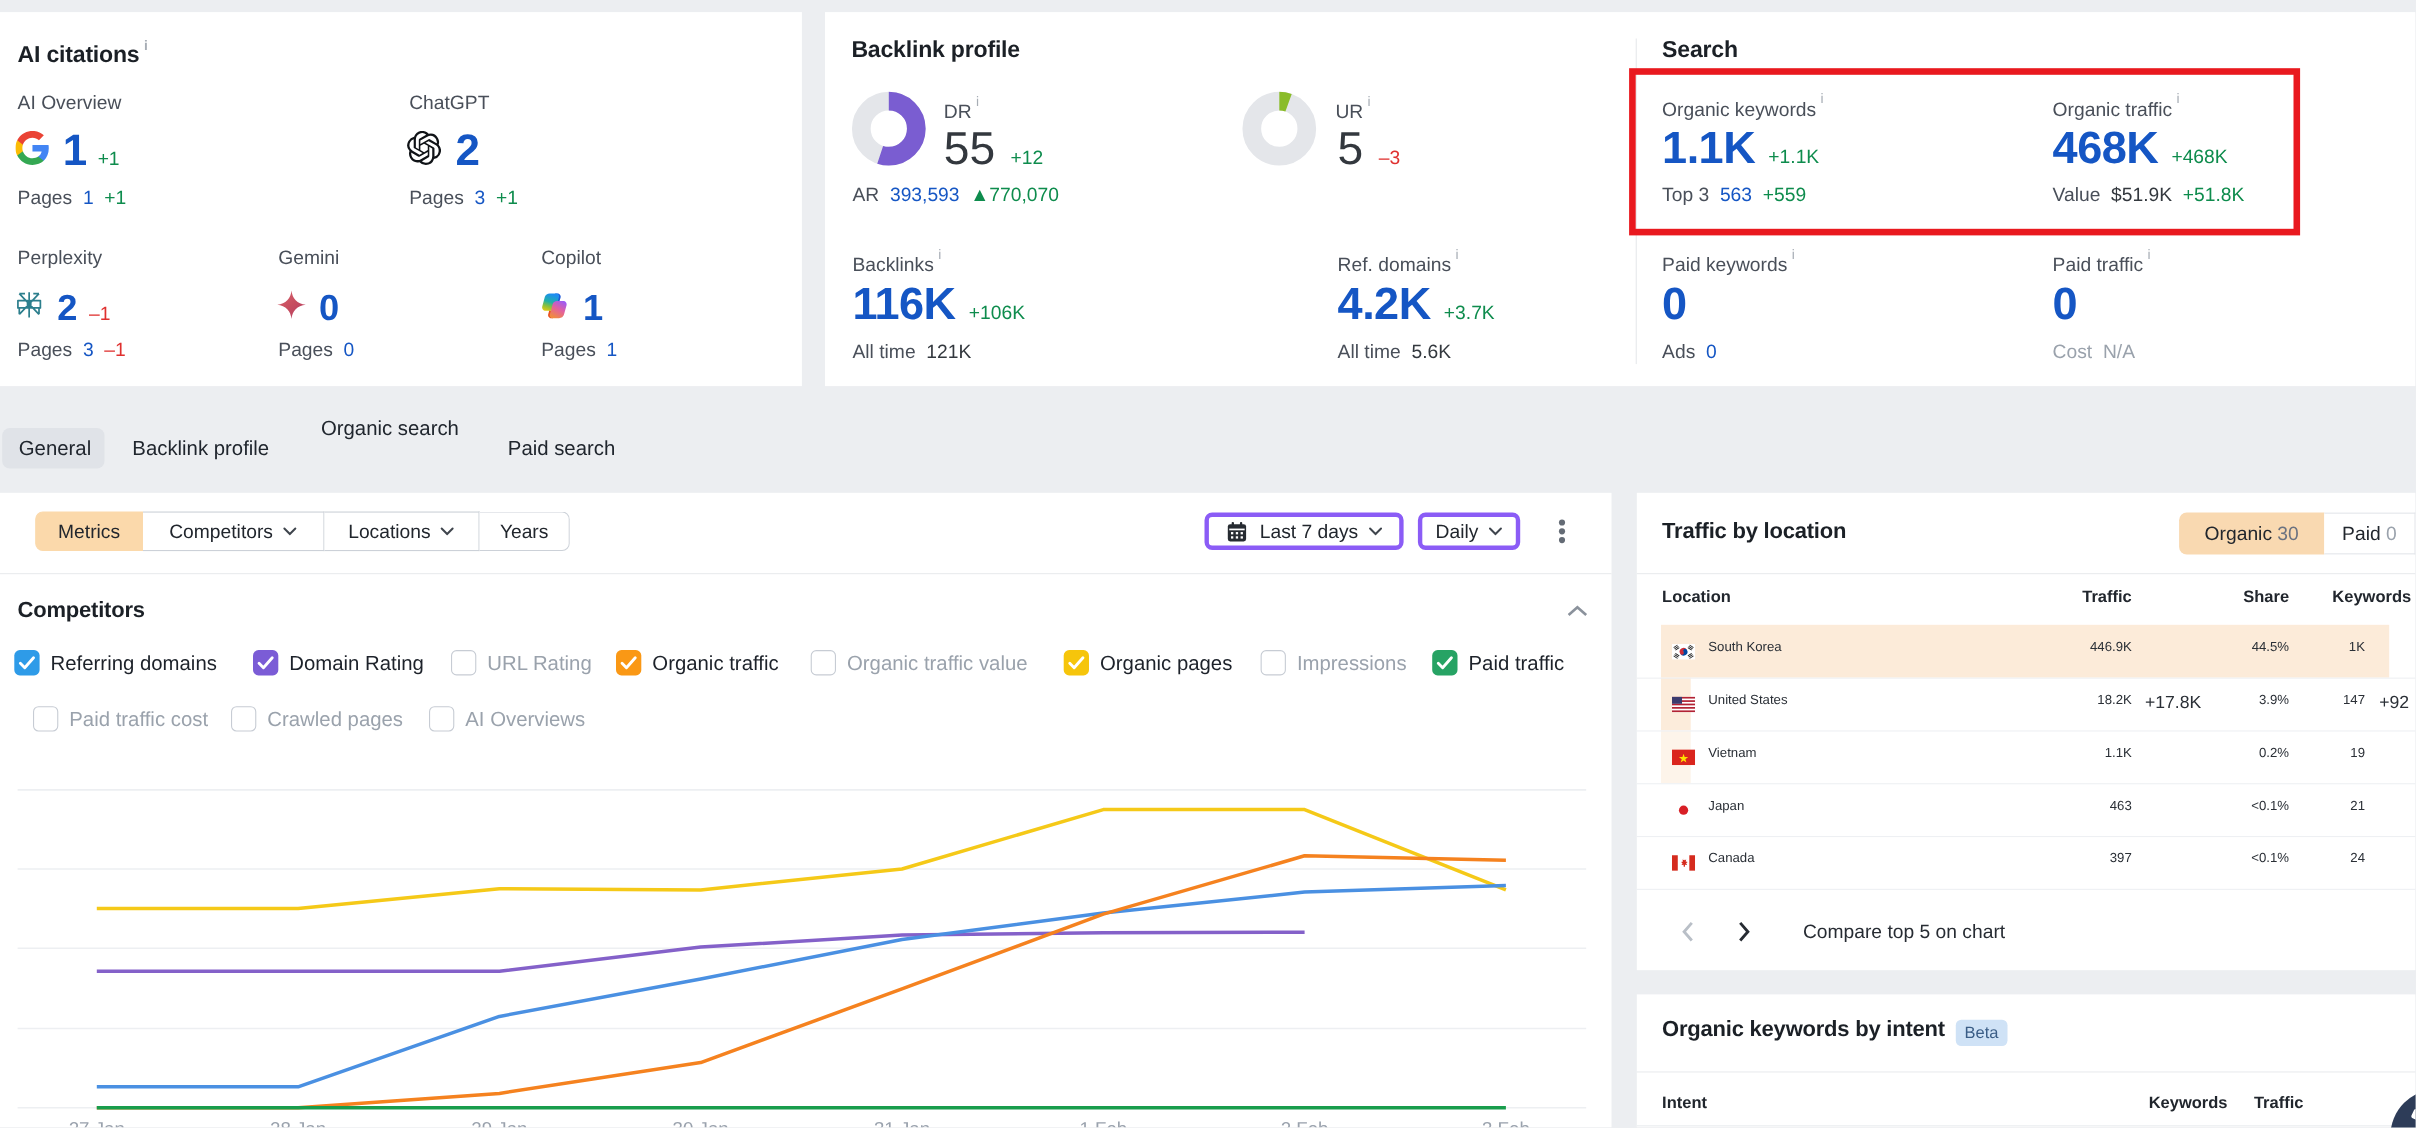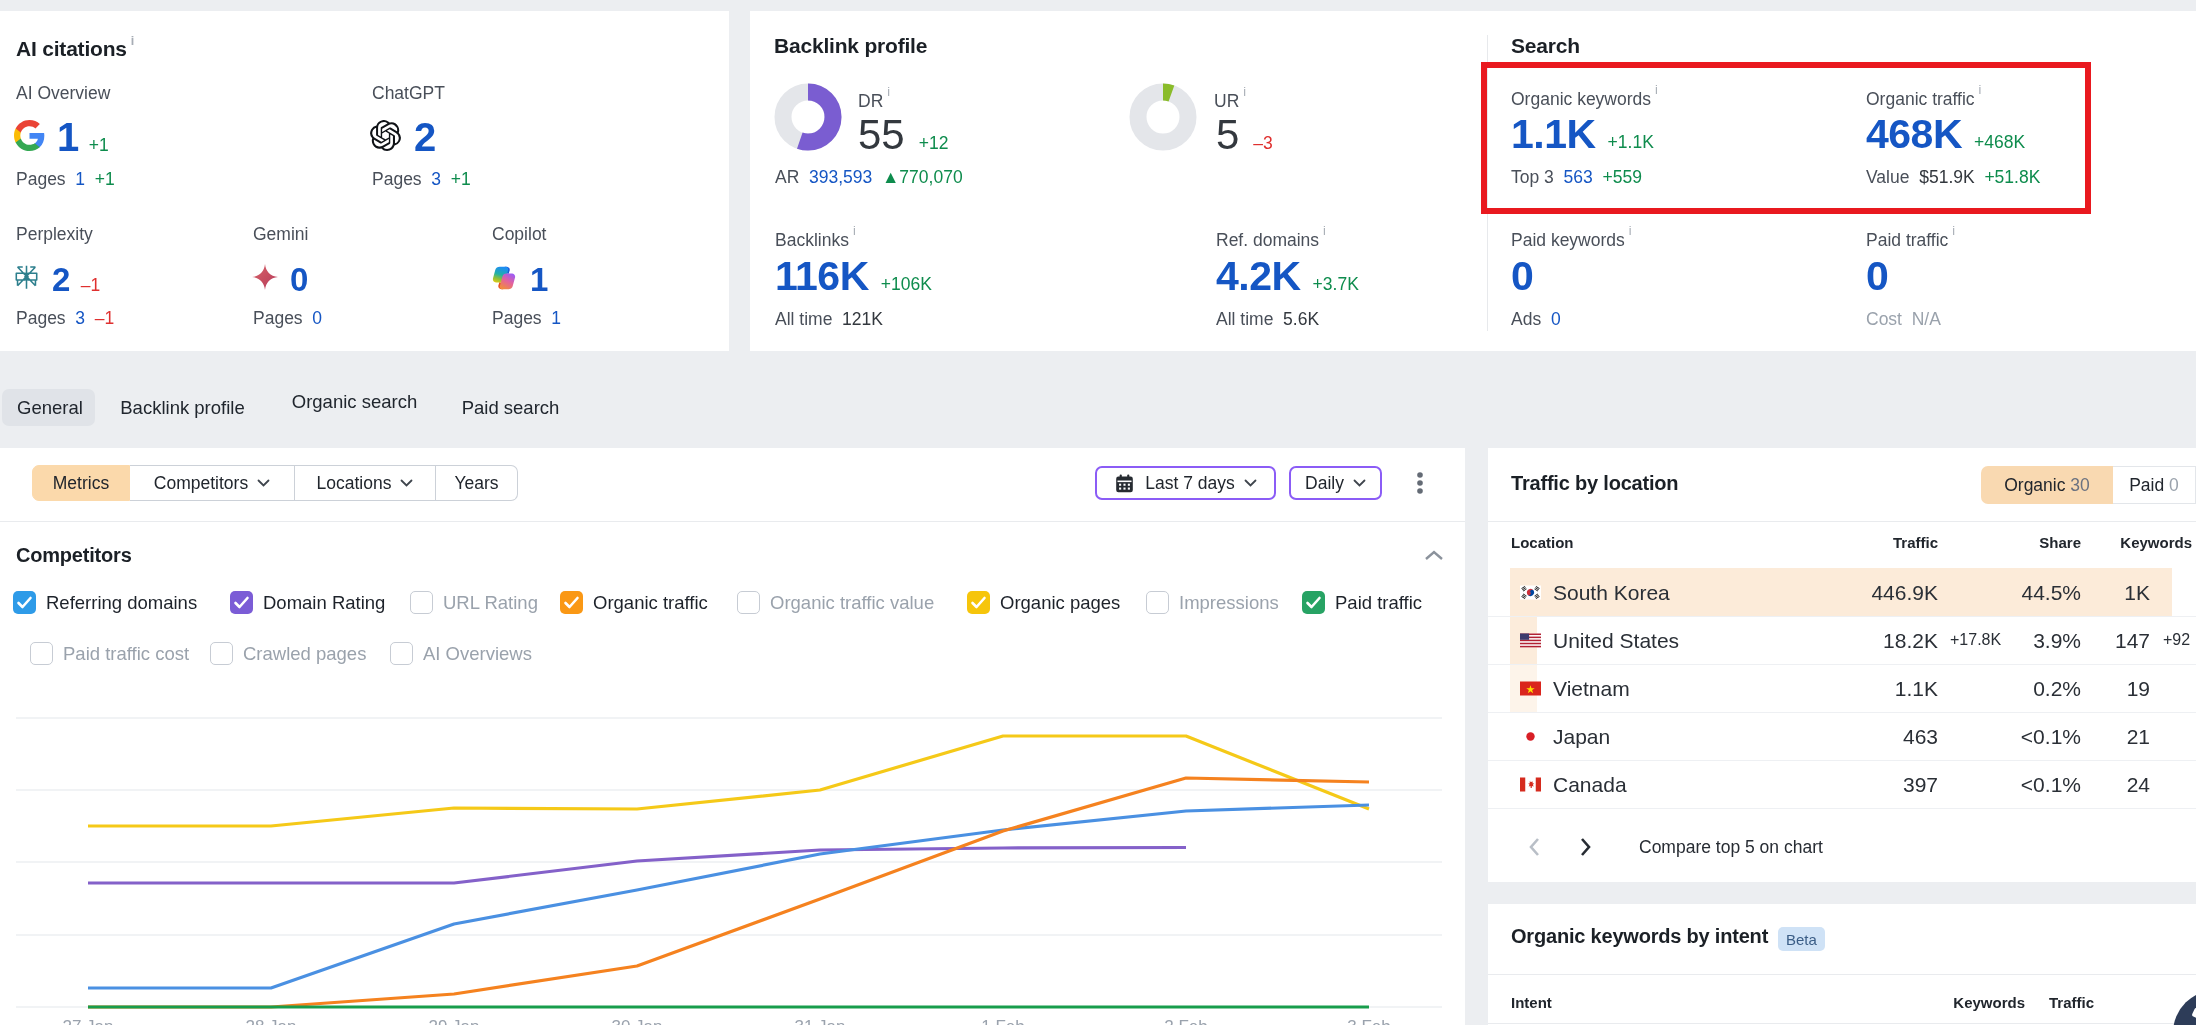--- a/index.html
+++ b/index.html
@@ -19,29 +19,29 @@
 .gray{color:#9aa2ac}
 .d17{font-size:17.5px}
 .sub{font-size:17.5px;color:#494f59}
 .sub b{font-weight:400;color:#33383e}
 svg{display:block}
 .cb{width:23px;height:23px;border-radius:5px;display:inline-block;position:relative;flex:none}
 .cb.off{border:1.5px solid #c7ccd4;background:#fff}
 .cbl{font-size:18.5px;margin-left:10px;color:#1d222a}
 .cbl.off{color:#9aa2ac}
 .cbitem{position:absolute;display:flex;align-items:center;height:23px}
-.btn{position:absolute;height:36px;border:2px solid #8b5cf6;background:#fff;border-radius:7px;display:flex;align-items:center;justify-content:center;font-size:17.5px;color:#21262d}
+.btn{position:absolute;height:36px;border:4px solid #8b5cf6;background:#fff;border-radius:7px;display:flex;align-items:center;justify-content:center;font-size:17.5px;color:#21262d}
 .seg{position:absolute;height:36px;display:flex;font-size:17.5px;color:#21262d}
 .seg>div{display:flex;align-items:center;justify-content:center;border:1px solid #ccd1d8;border-left:none;background:#fff}
 .seg>div:first-child{border-left:1px solid #f3b75e;border-radius:7px 0 0 7px}
 .seg>div:last-child{border-radius:0 7px 7px 0}
 .chev{display:inline-block;margin-left:9px}
 .tab{position:absolute;font-size:18.5px;color:#20262e;display:flex;align-items:center;justify-content:center}
 .thead{font-size:15px;font-weight:700;color:#21262d}
-.trow{font-size:21px;color:#2a2f36}
+.trow{font-size:12px;color:#2a2f36}
 .hr{position:absolute;background:#e9ebee;height:1px}
 </style>
 </head>
 <body>
 
 <div class="card" style="left:0;top:11px;width:729px;height:340px"></div>
 <div class="abs ttl" style="left:16px;top:34px">AI citations<span class="sup">i</span></div>
 
 <div class="abs lbl" style="left:16px;top:83px">AI Overview</div>
 <div class="abs row" style="left:14px;top:117px">
@@ -180,21 +180,21 @@
 <div class="abs row" style="left:1866px;top:256px">
     <span class="bigb">0</span>
   </div>
 <div class="abs sub" style="left:1866px;top:309px"><span class="gray">Cost&nbsp; N/A</span></div>
 
 <div class="abs" style="left:1481px;top:62px;width:610px;height:152px;border:6px solid #e9191f"></div>
 
 <div class="abs" style="left:2px;top:389px;width:93px;height:37px;background:#e0e3e8;border-radius:7px"></div>
 <div class="tab" style="left:5px;top:390px;width:90px;height:36px">General</div>
 <div class="tab" style="left:114px;top:390px;width:137px;height:36px">Backlink profile</div>
-<div class="tab" style="left:286px;top:384px;width:137px;height:36px">Organic search</div>
+<div class="tab" style="left:286px;top:371px;width:137px;height:36px">Organic search</div>
 <div class="tab" style="left:458px;top:390px;width:105px;height:36px">Paid search</div>
 
 <div class="card" style="left:0;top:448px;width:1465px;height:577px"></div>
 
 <div class="seg" style="left:32px;top:465px">
   <div style="width:98px;background:#fbd9ab;border-color:#fbd9ab;border-radius:7px 0 0 7px">Metrics</div>
   <div style="width:165px">Competitors<svg class="chev" width="13" height="8" viewBox="0 0 13 8" fill="none" stroke="#3f454d" stroke-width="1.8" stroke-linecap="round">
         <path d="M1.5 1.5L6.5 6.5L11.5 1.5"></path>
       </svg></div>
   <div style="width:141px">Locations<svg class="chev" width="13" height="8" viewBox="0 0 13 8" fill="none" stroke="#3f454d" stroke-width="1.8" stroke-linecap="round">

